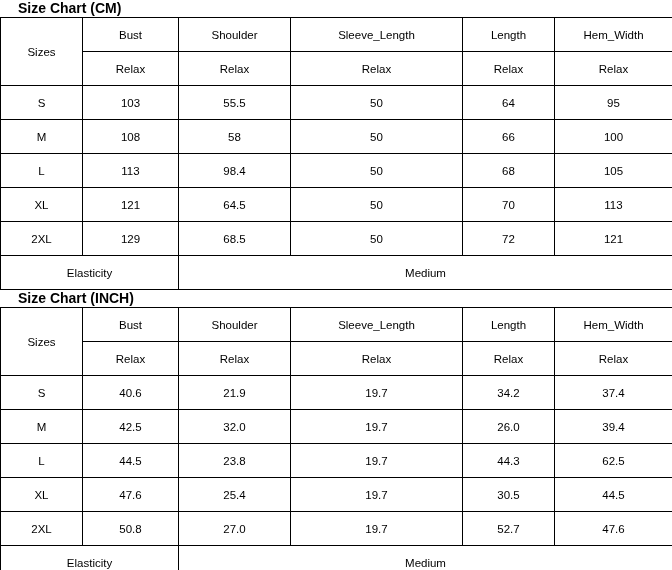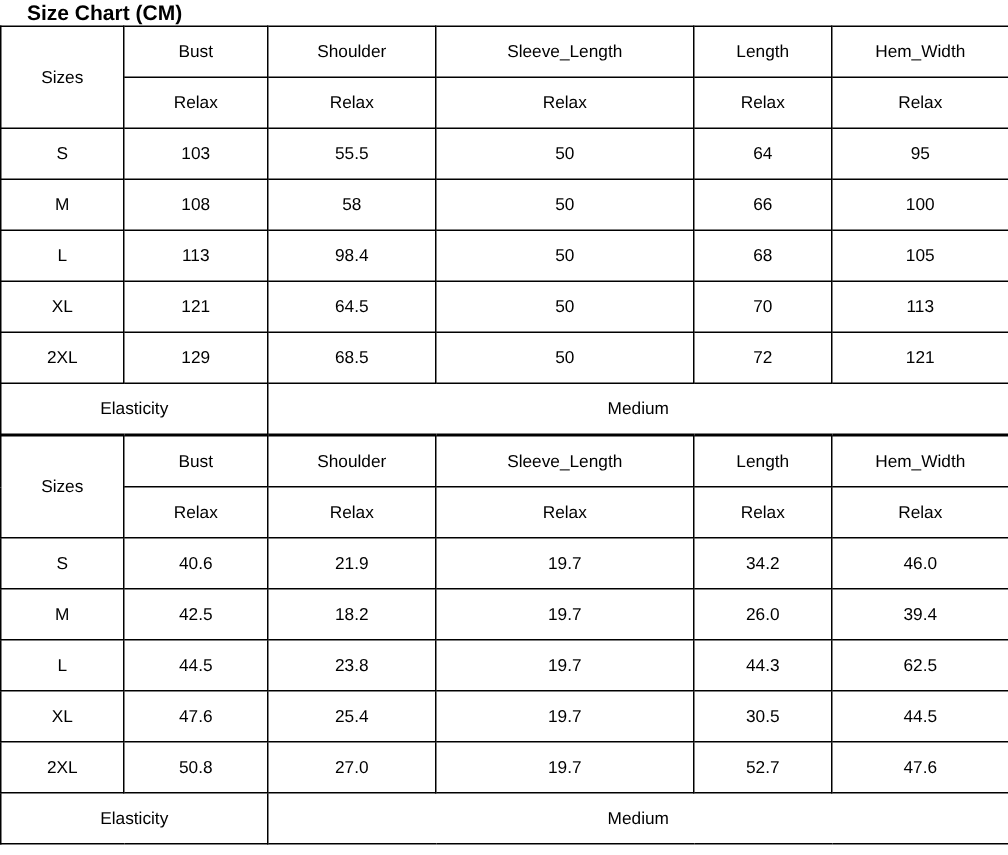--- a/index.html
+++ b/index.html
@@ -126,20 +126,21 @@
         <td>72</td>
         <td>121</td>
       </tr>
       <tr>
         <td colspan="2">Elasticity</td>
         <td colspan="4">Medium</td>
       </tr>
     </tbody>
   </table>
 
+  <div class="chart-title">Size Chart (INCH)</div>
   <table class="size-table">
     <colgroup>
       <col class="col-sizes">
         <col class="col-bust">
         <col class="col-shoulder">
       <col class="col-sleeve">
         <col class="col-length">
         <col class="col-hem">
     </colgroup>
     <tbody>
@@ -157,26 +158,26 @@
         <td>Relax</td>
         <td>Relax</td>
         <td>Relax</td>
       </tr>
       <tr>
         <td>S</td>
         <td>40.6</td>
         <td>21.9</td>
         <td>19.7</td>
         <td>34.2</td>
-        <td>46.0</td>
+        <td>37.4</td>
       </tr>
       <tr>
         <td>M</td>
         <td>42.5</td>
-        <td>18.2</td>
+        <td>32.0</td>
         <td>19.7</td>
         <td>26.0</td>
         <td>39.4</td>
       </tr>
       <tr>
         <td>L</td>
         <td>44.5</td>
         <td>23.8</td>
         <td>19.7</td>
         <td>44.3</td>

